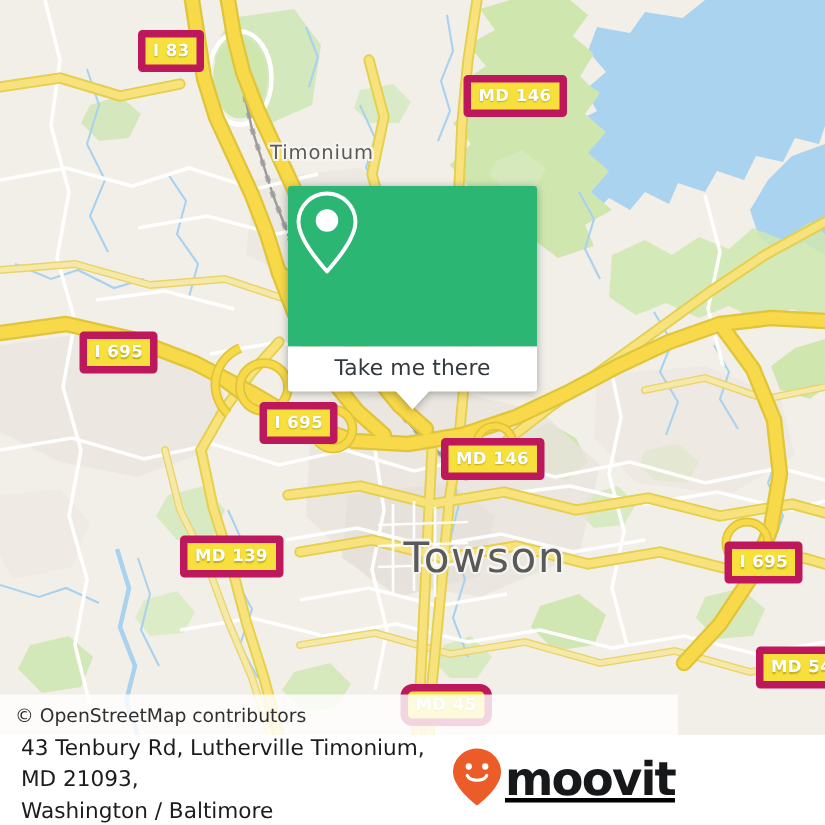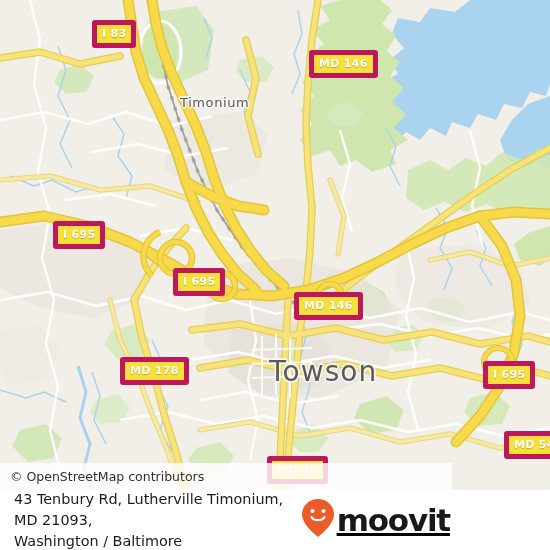--- a/index.html
+++ b/index.html
@@ -368,25 +368,39 @@
     </svg>
 
     <div class="place-label" style="left:180px; top:95px;">Timonium</div>
     <div class="place-label big" style="left:269px; top:355px;">Towson</div>
 
     <div class="shield" style="left:92px; top:20px;">I 83</div>
     <div class="shield" style="left:309px; top:50px;">MD 146</div>
     <div class="shield" style="left:53px; top:221px;">I 695</div>
     <div class="shield" style="left:173px; top:268px;">I 695</div>
     <div class="shield" style="left:294px; top:292px;">MD 146</div>
-    <div class="shield" style="left:120px; top:357px;">MD 178</div>
+    <div class="shield" style="left:120px; top:357px;">MD 139</div>
     <div class="shield" style="left:483px; top:361px;">I 695</div>
     <div class="shield" style="left:504px; top:431px;">MD 542</div>
-    <div class="shield" style="left:267px; top:456px;">MD 45</div>
-
+    <div class="shield" style="left:267px; top:456px;border-radius:8px;">MD 45</div>
+
+    <div id="popup">
+      <div id="popup-head">
+        <span>
+          <svg width="52" height="62" viewBox="0 0 52 62" aria-hidden="true">
+            <path d="M26 5 C15.5 5 7 13.5 7 24 C7 35 20 50 26 57 C32 50 45 35 45 24 C45 13.5 36.5 5 26 5 Z" fill="none" stroke="#ffffff" stroke-width="2.6" stroke-linejoin="round"></path>
+            <circle cx="26" cy="23" r="7.5" fill="#ffffff"></circle>
+          </svg>
+        </span>
+      </div>
+      <div id="popup-foot">
+        <span id="popup-foot-label">Take me there</span>
+        <div id="popup-tail"></div>
+      </div>
+    </div>
 
     <div id="attribution">
       <span>© OpenStreetMap contributors</span>
     </div>
   </div>
 
   <div id="footer">
     <div id="address">
       <div>43 Tenbury Rd, Lutherville Timonium, MD 21093,</div>
       <div>Washington / Baltimore</div>

